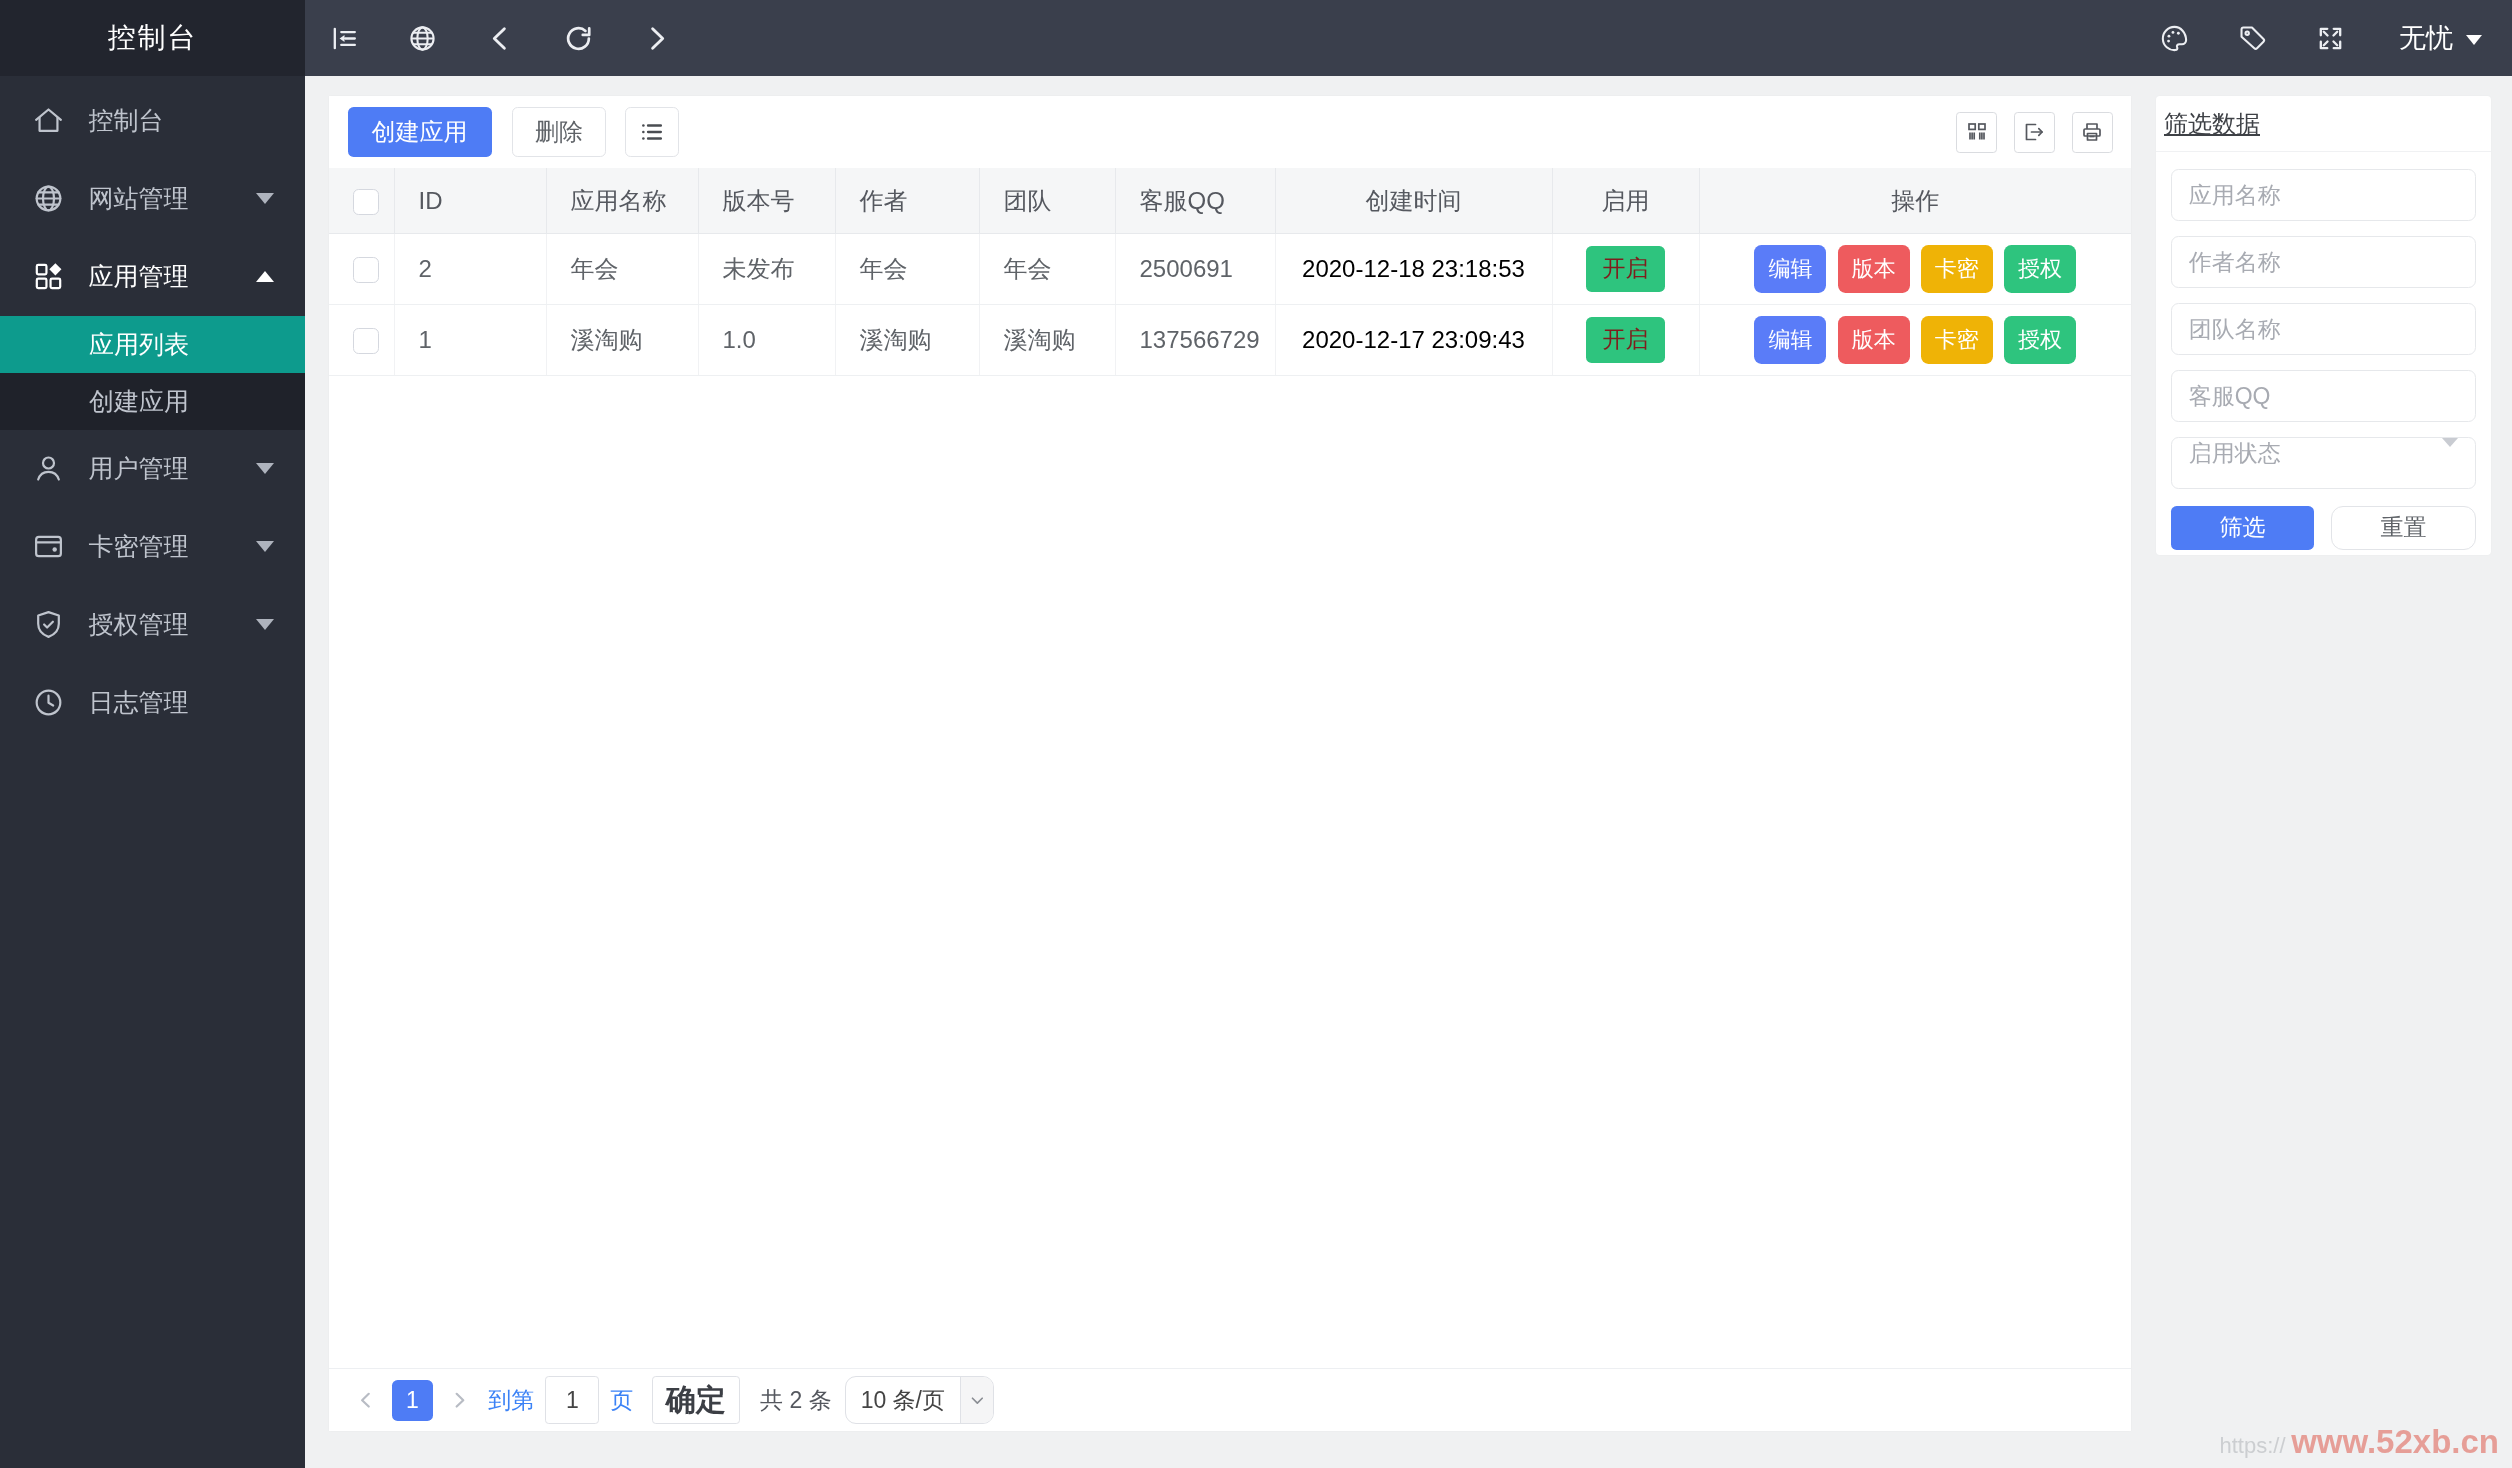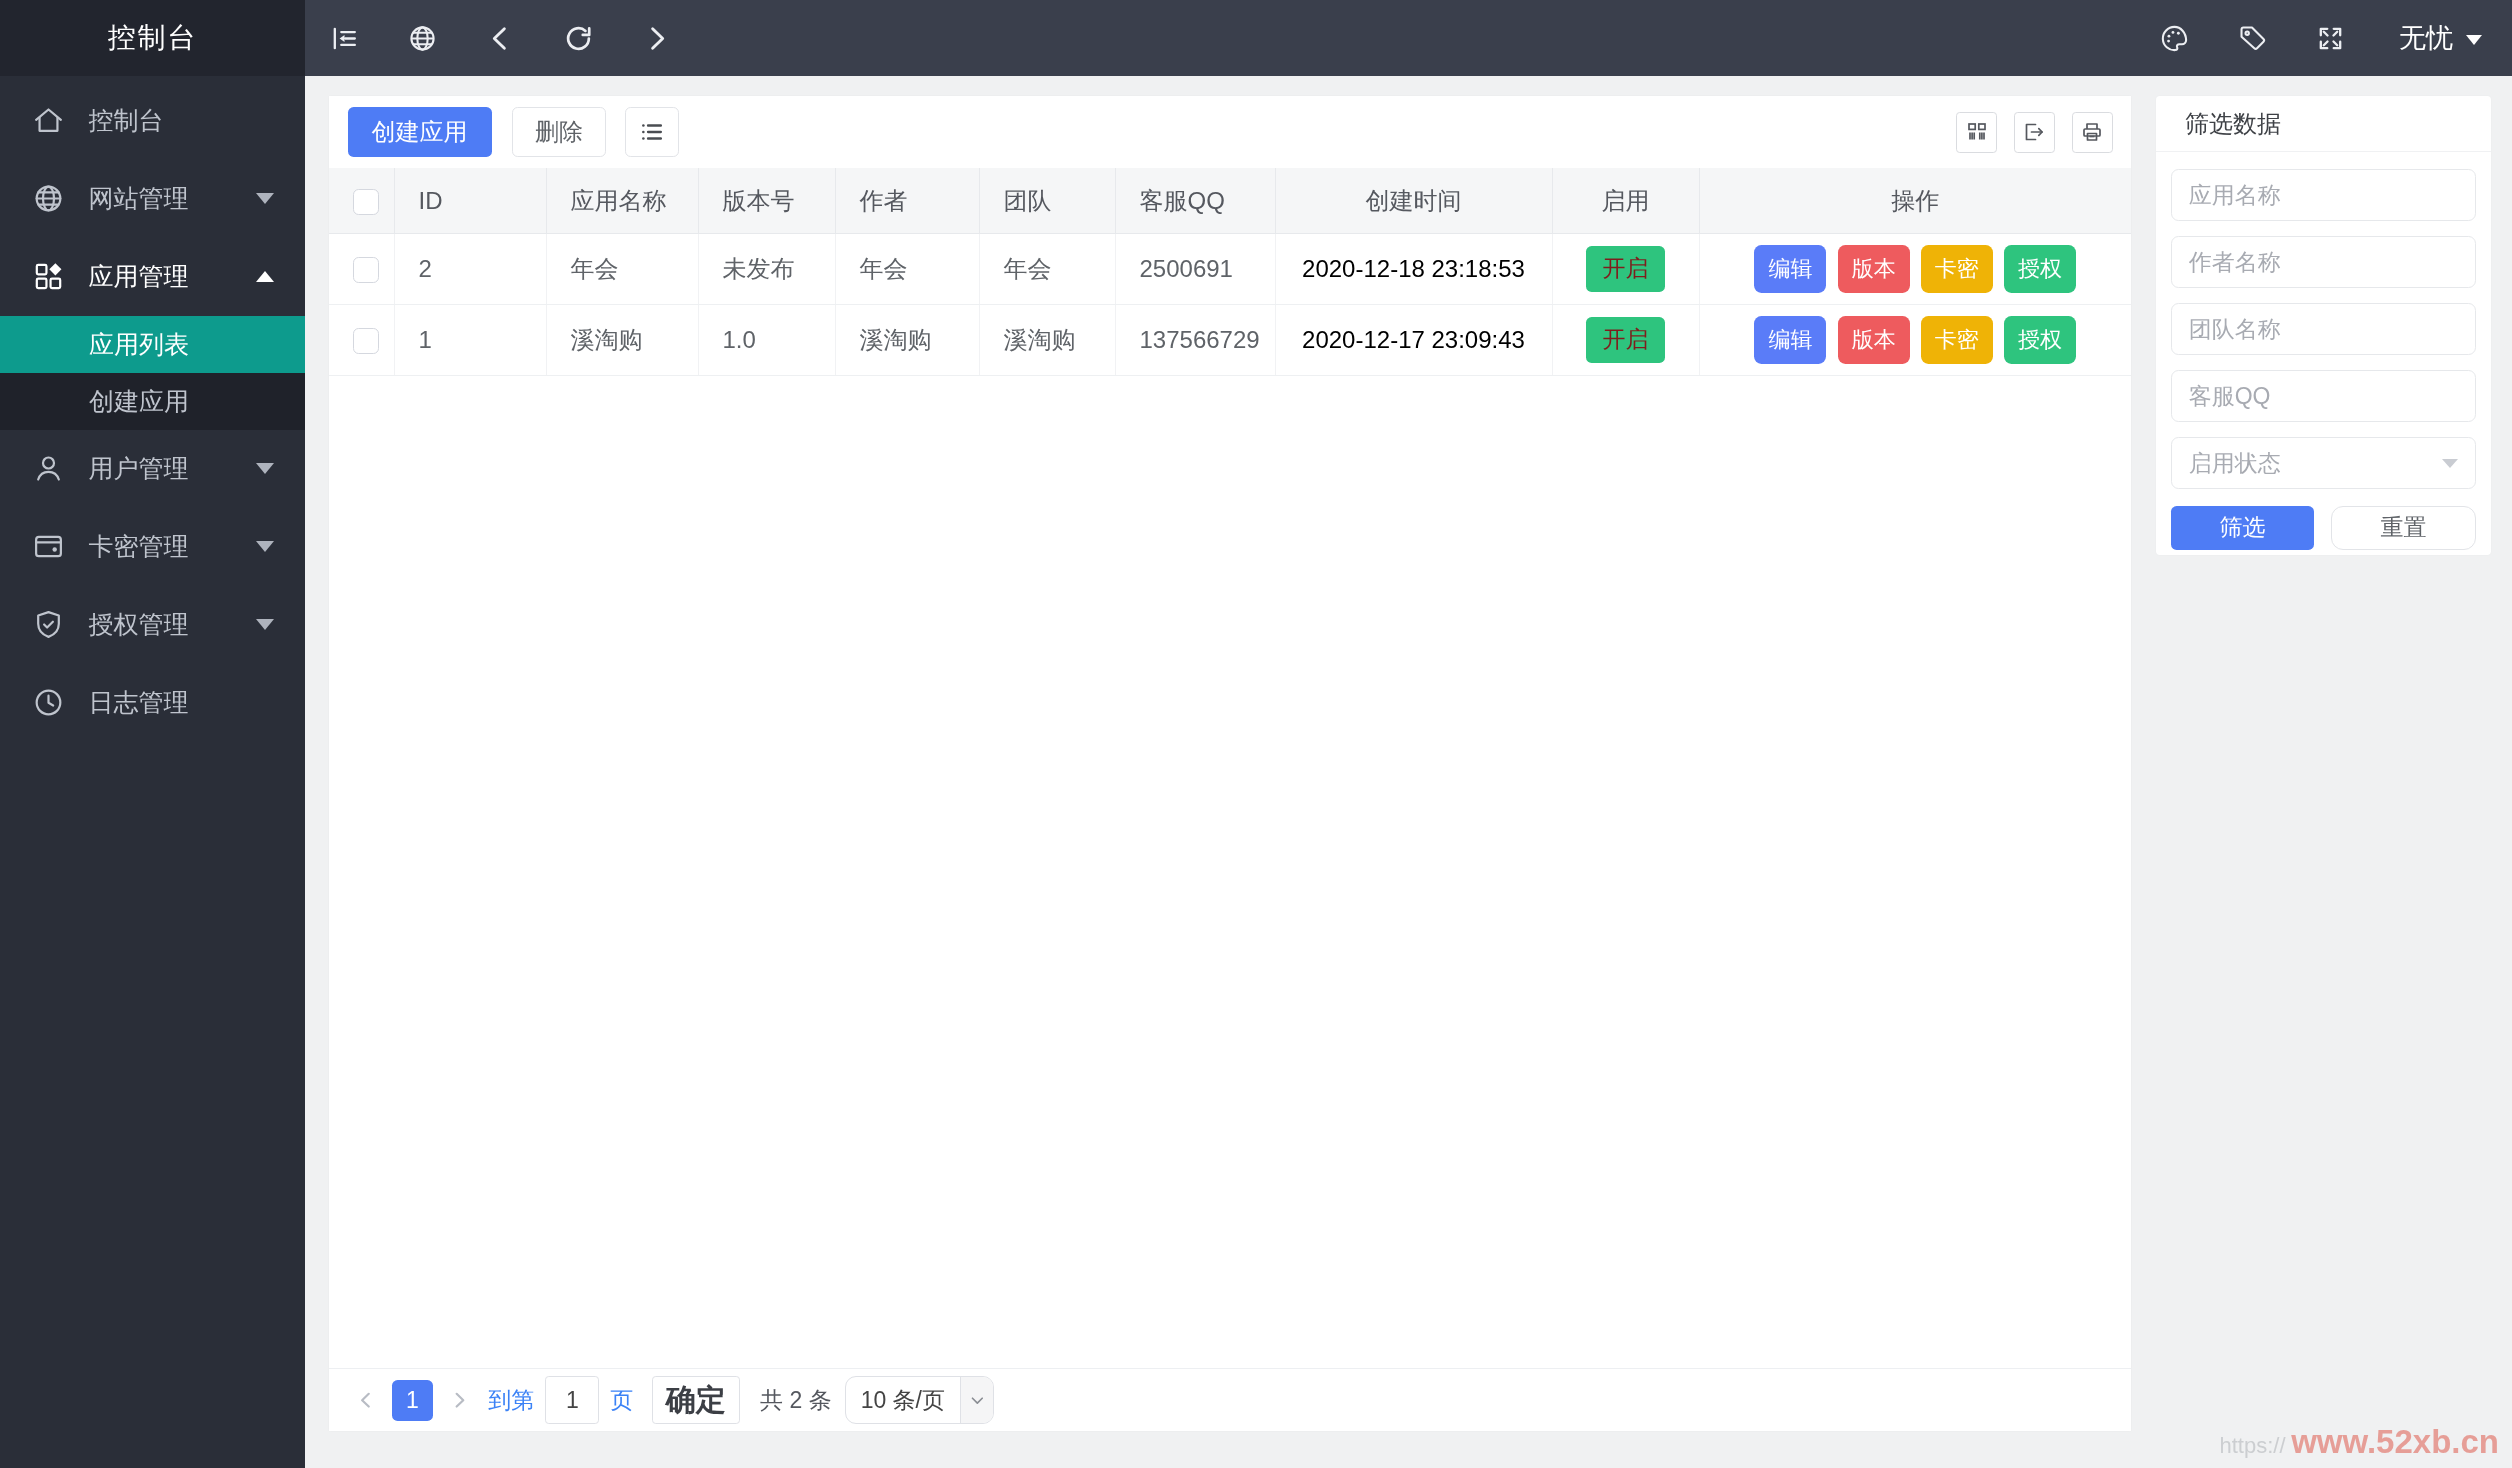--- a/index.html
+++ b/index.html
@@ -95,28 +95,28 @@
   .pg-select { height:48px; border:1.9px solid #dfe1e6; border-radius:11px; display:flex; align-items:center;
     cursor:pointer; overflow:hidden; }
   .pg-select-label { padding:0 15px; color:#444; }
   .pg-select-arrow { width:33px; height:100%; border-left:1.9px solid #dfe1e6; background:#f5f5f6;
     display:flex; align-items:center; justify-content:center; color:#8a8d93; }
   .pg-select-arrow svg { width:16.7px; height:16.7px; }
 
   
   .filter-card { position:absolute; left:1851px; top:20.4px; width:335px; height:459px; background:#fff;
     border-radius:3.7px; box-shadow:0 0 1.9px rgba(0,0,0,.04); }
-  .filter-title { height:56px; line-height:56px; padding:0 29px; font-size:24px; color:#3e4146;
-    border-bottom:1.9px solid #f0f1f3; }
+  .filter-title { height:56px; line-height:56px; padding:0 8px; font-size:24px; color:#3e4146;
+    border-bottom:1.9px solid #f0f1f3;text-decoration:underline; }
   .filter-body { padding:16.7px 15px 0 15px; }
   .f-input { width:100%; height:52px; border:1.9px solid #e6e8eb; border-radius:7.4px; padding:0 16.7px;
     font-size:23px; color:#444; font-family:inherit; margin-bottom:15px; background:#fff; }
   .f-input::placeholder { color:#a8abb2; }
   .f-select { width:100%; height:52px; border:1.9px solid #e6e8eb; border-radius:7.4px; padding:0 16.7px;
-    display:flex; align-items:center; color:#a8abb2; font-size:23px; margin-bottom:16.7px; cursor:pointer;
+    display:flex; align-items:flex-start; color:#a8abb2; font-size:23px; margin-bottom:16.7px; cursor:pointer;
     background:#fff; }
   .f-select-caret { margin-left:auto; width:0; height:0; border-left:8.3px solid transparent;
     border-right:8.3px solid transparent; border-top:9.3px solid #c9ccd2; }
   .filter-actions { display:flex; gap:16.7px; }
   .f-submit { flex:1; height:44px; background:var(--accent); border:none; border-radius:5.6px; color:#fff;
     font-size:23px; cursor:pointer; font-family:inherit; }
   .f-reset { flex:1; height:44px; background:#fff; border:1.9px solid #e2e4e8; border-radius:12px;
     color:#5f6368; font-size:23px; cursor:pointer; font-family:inherit; }
 
   

